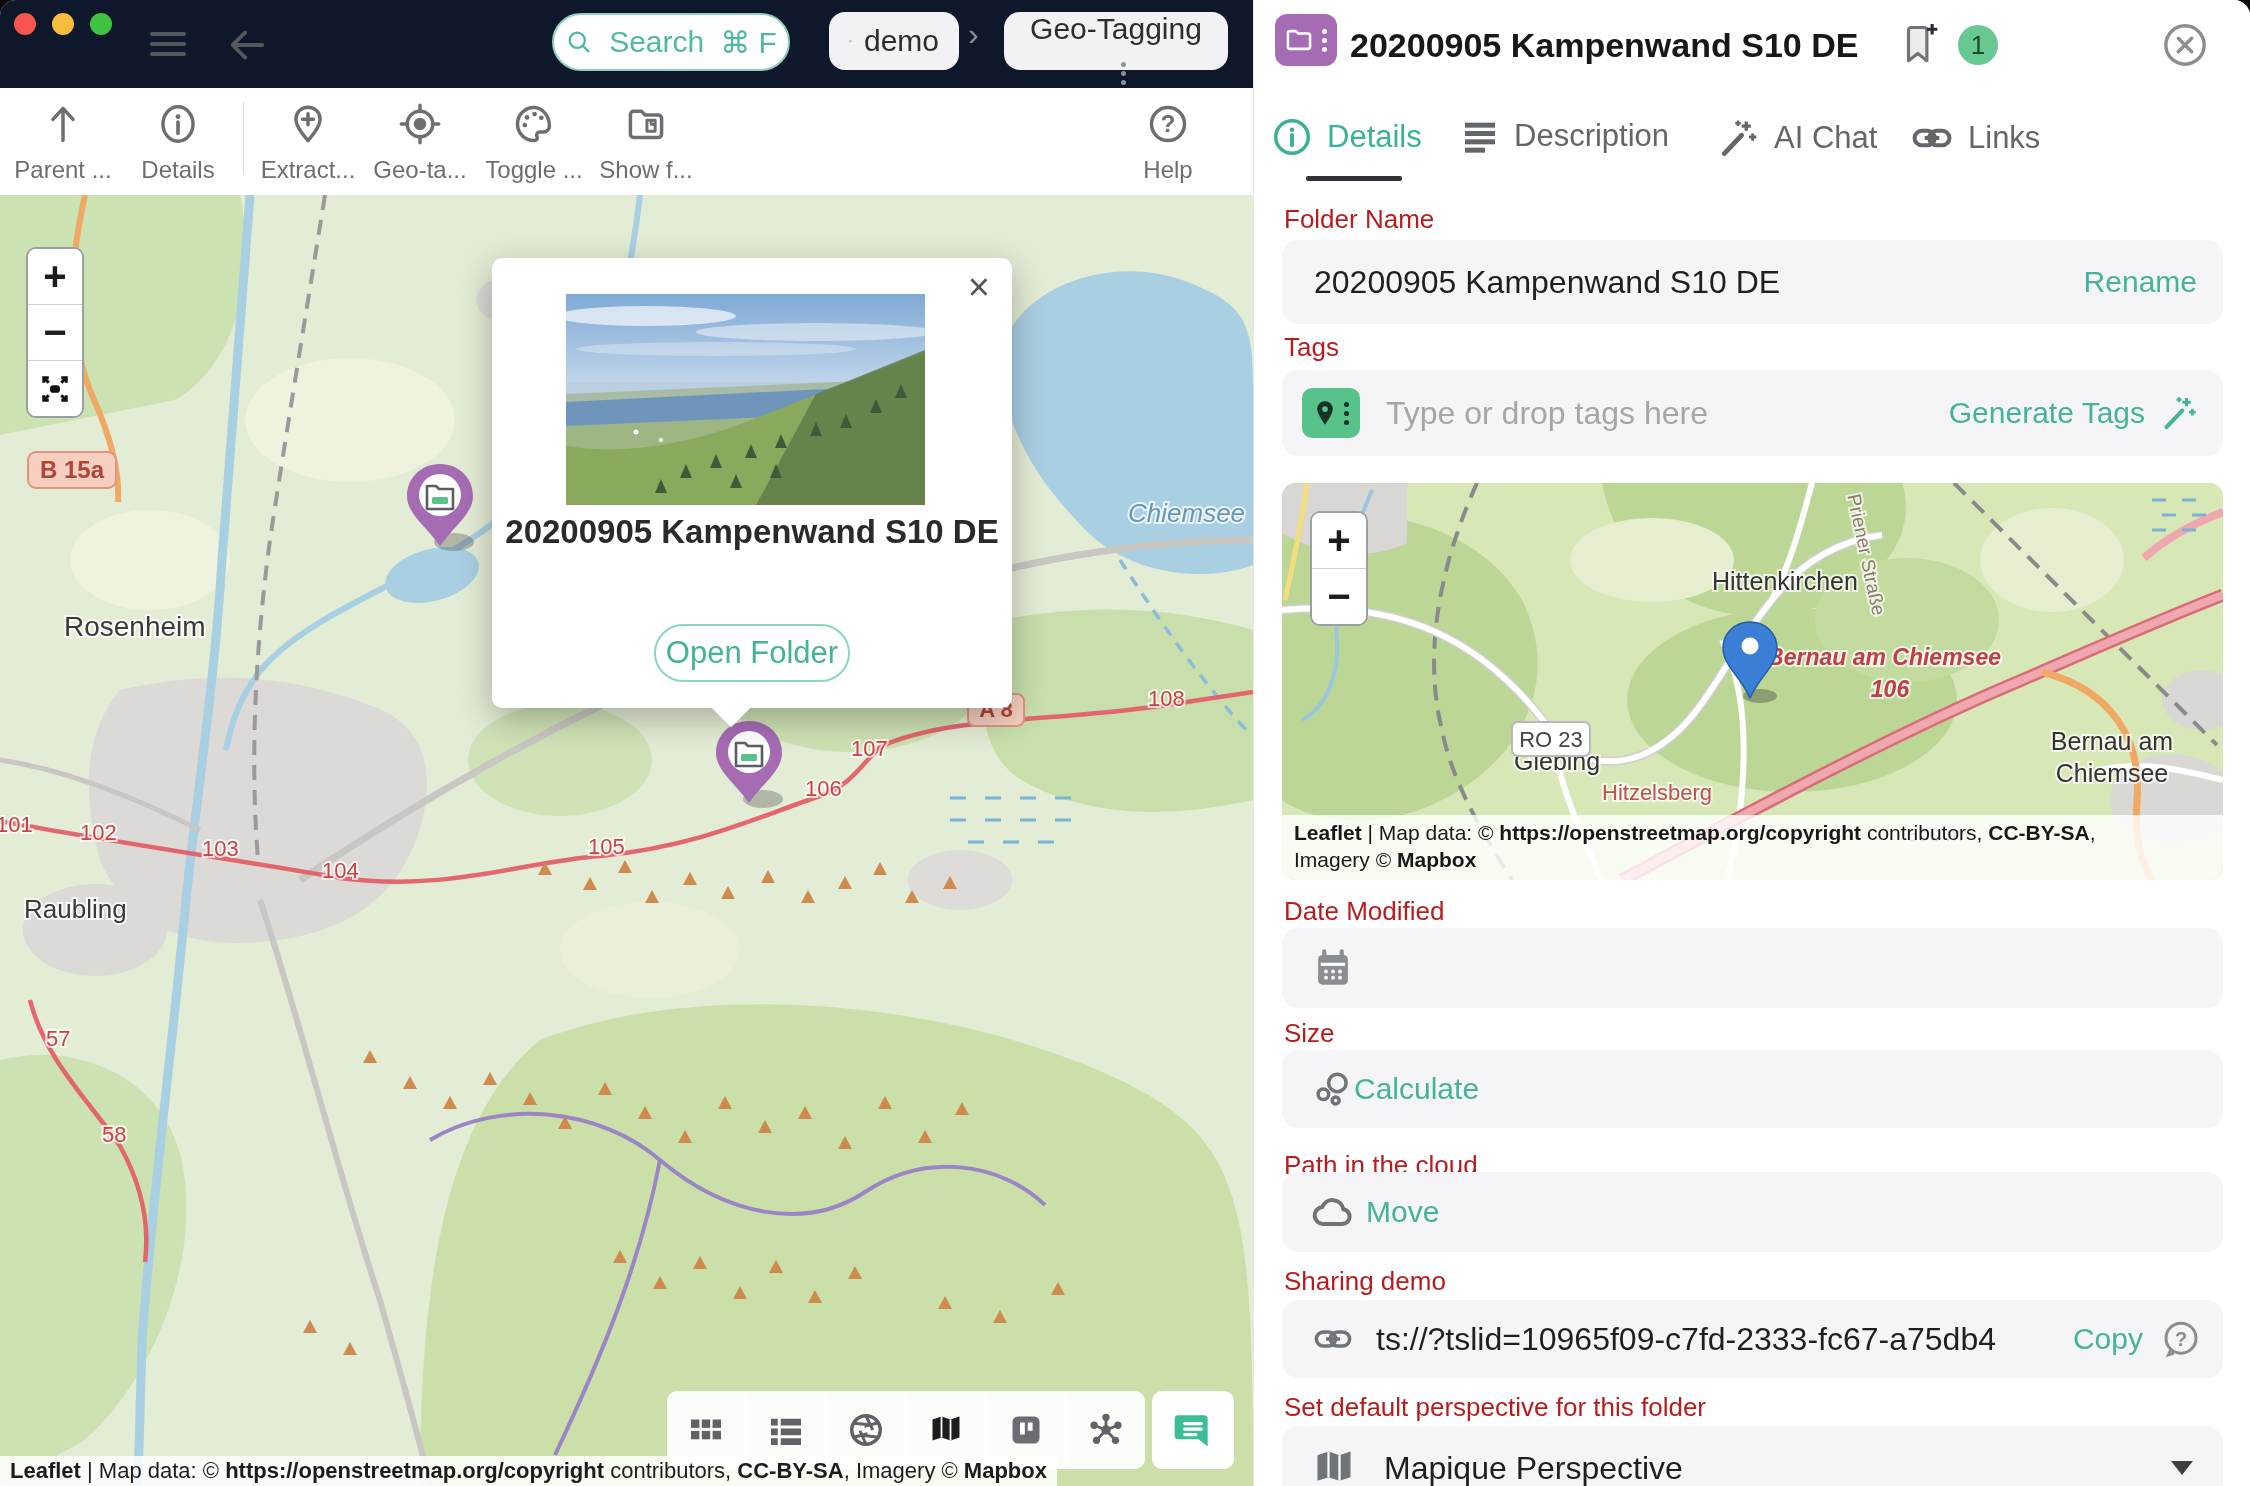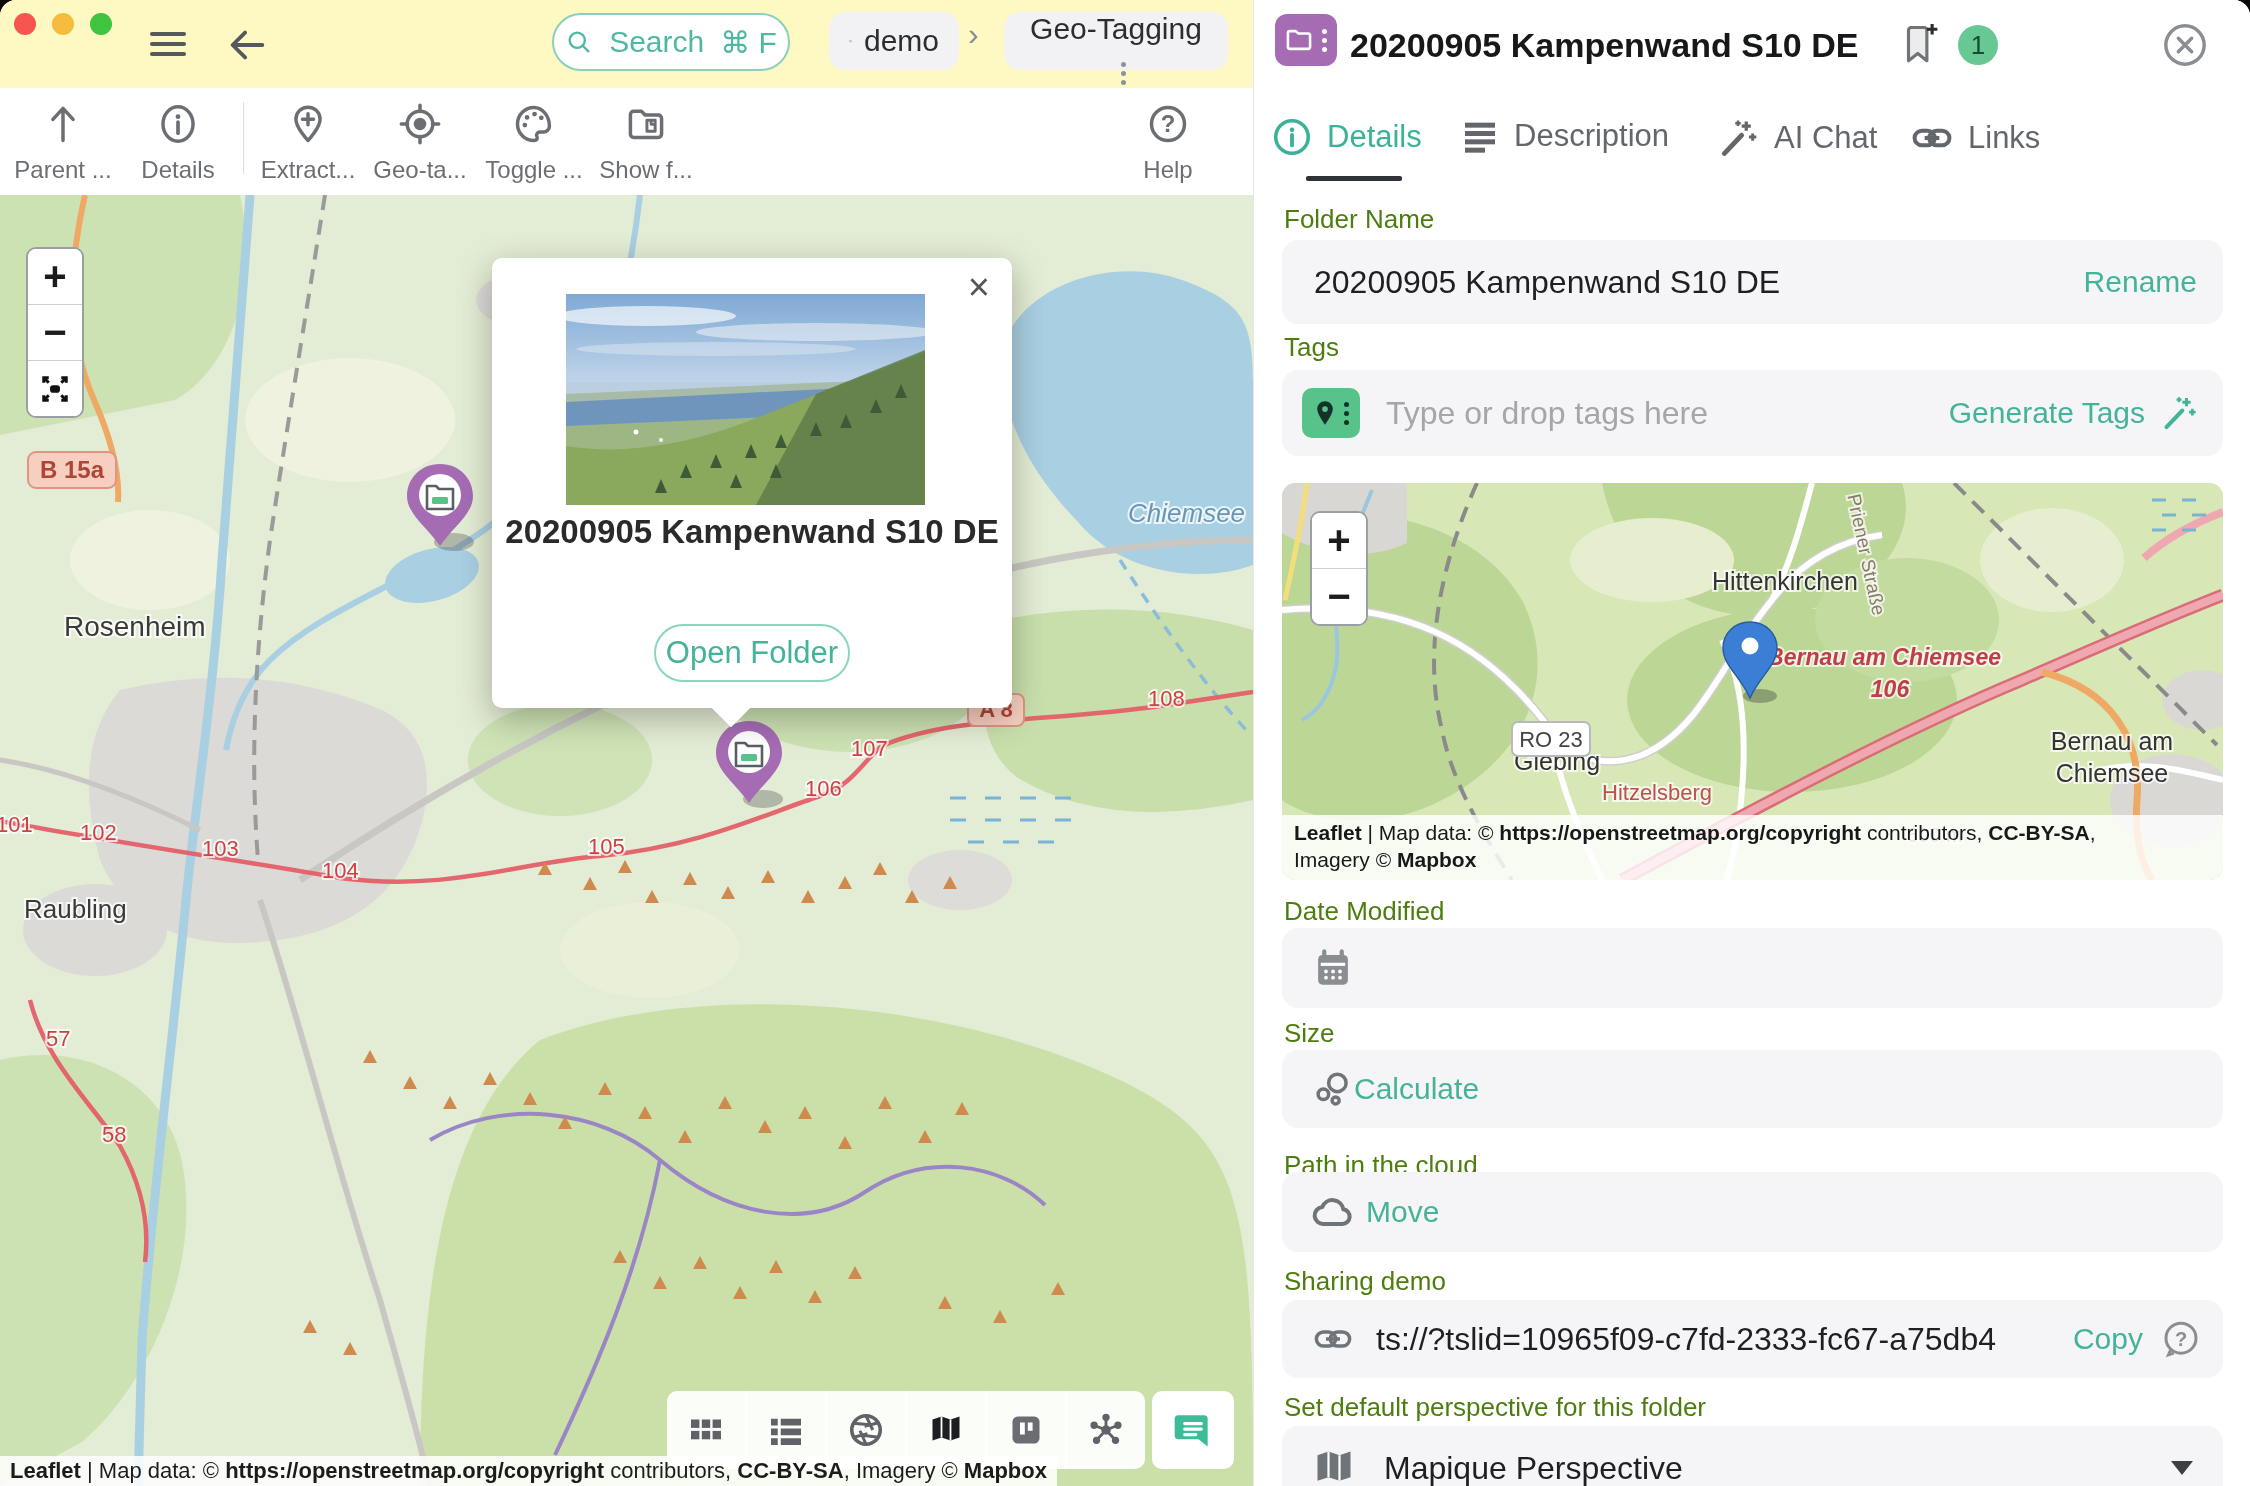--- a/index.html
+++ b/index.html
@@ -1,21 +1,21 @@
 <!DOCTYPE html>
 <html><head>
 <meta charset="utf-8">
 <style>
   html,body{margin:0;padding:0;background:#0a0a0a;}
   #app{position:relative;width:2250px;height:1486px;background:#fff;overflow:hidden;
        font-family:"Liberation Sans","DejaVu Sans",sans-serif;border-radius:16px 16px 0 0;}
   .abs{position:absolute;}
   svg{display:block;}
   
-  .titlebar{position:absolute;left:0;top:0;width:1253px;height:88px;background:#fef9c3;}
+  .titlebar{position:absolute;left:0;top:0;width:1253px;height:88px;background:#0f172a;}
   .tl{position:absolute;top:13px;width:22px;height:22px;border-radius:50%;}
   .hamburger span{display:block;width:36px;height:4px;border-radius:2px;background:#55595e;margin:6px 0;}
   .searchbar{position:absolute;left:552px;top:13px;width:238px;height:58px;border:2px solid #8bcfbc;
      border-radius:30px;display:flex;align-items:center;gap:16px;justify-content:center;color:#4fb8a3;
      font-size:30px;background:#fff;box-sizing:border-box;}
   .chip{position:absolute;top:12px;height:58px;background:#f2f1f3;border-radius:16px;display:flex;
      align-items:center;gap:12px;padding:0 20px;box-sizing:border-box;font-size:30px;color:#2a2e33;}
   .kebab i{display:block;width:5px;height:5px;border-radius:50%;background:#8e9297;margin:4px 0;}
   
   .toolbar{position:absolute;left:0;top:88px;width:1253px;height:107px;background:#fff;}
@@ -50,21 +50,21 @@
   
   .panel{position:absolute;left:1253px;top:0;width:997px;height:1486px;background:#fff;border-left:1px solid #e7e7e7;box-sizing:border-box;}
   .pheader-chip{position:absolute;left:21px;top:14px;width:62px;height:52px;background:#a56cb4;border-radius:12px;
      display:flex;align-items:center;justify-content:center;gap:9px;}
   .ptitle-text{position:absolute;left:96px;top:26px;font-size:34px;font-weight:600;color:#16181a;white-space:nowrap;}
   .badge{position:absolute;left:704px;top:25px;width:40px;height:40px;border-radius:50%;background:#68c894;
      color:#114d2e;font-size:26px;display:flex;align-items:center;justify-content:center;}
   .tab{position:absolute;top:116px;display:flex;align-items:center;gap:14px;font-size:31px;color:#63676c;font-weight:500;}
   .tab.active{color:#3bb298;}
   .tab-underline{position:absolute;left:52px;top:176px;width:96px;height:5px;background:#2f3337;border-radius:2px;}
-  .slabel{position:absolute;left:30px;font-size:26px;color:#4d7c0f;}
+  .slabel{position:absolute;left:30px;font-size:26px;color:#b91c1c;}
   .sbox{position:absolute;left:28px;width:941px;background:#f5f4f6;border-radius:16px;display:flex;align-items:center;box-sizing:border-box;}
   .sval{font-size:32px;color:#1d1f22;white-space:nowrap;overflow:hidden;}
   .saction{color:#45b39a;font-size:30px;white-space:nowrap;}
   .placeholder{color:#a6a6a8;}
   .tagchip{width:58px;height:50px;background:#57c289;border-radius:10px;display:flex;align-items:center;justify-content:center;gap:8px;margin-left:20px;}
   .minimap{position:absolute;left:28px;top:483px;width:941px;height:397px;border-radius:14px;overflow:hidden;background:#d7e7b6;}
   .mm-attr{position:absolute;left:0;right:0;bottom:0;background:rgba(255,255,255,.82);padding:4px 12px 6px;
      font-size:21px;line-height:1.32;color:#17181a;}
   .mm-zoom{left:28px;top:28px;}
   .caret{width:0;height:0;border-left:11px solid transparent;border-right:11px solid transparent;border-top:14px solid #3c4043;}

